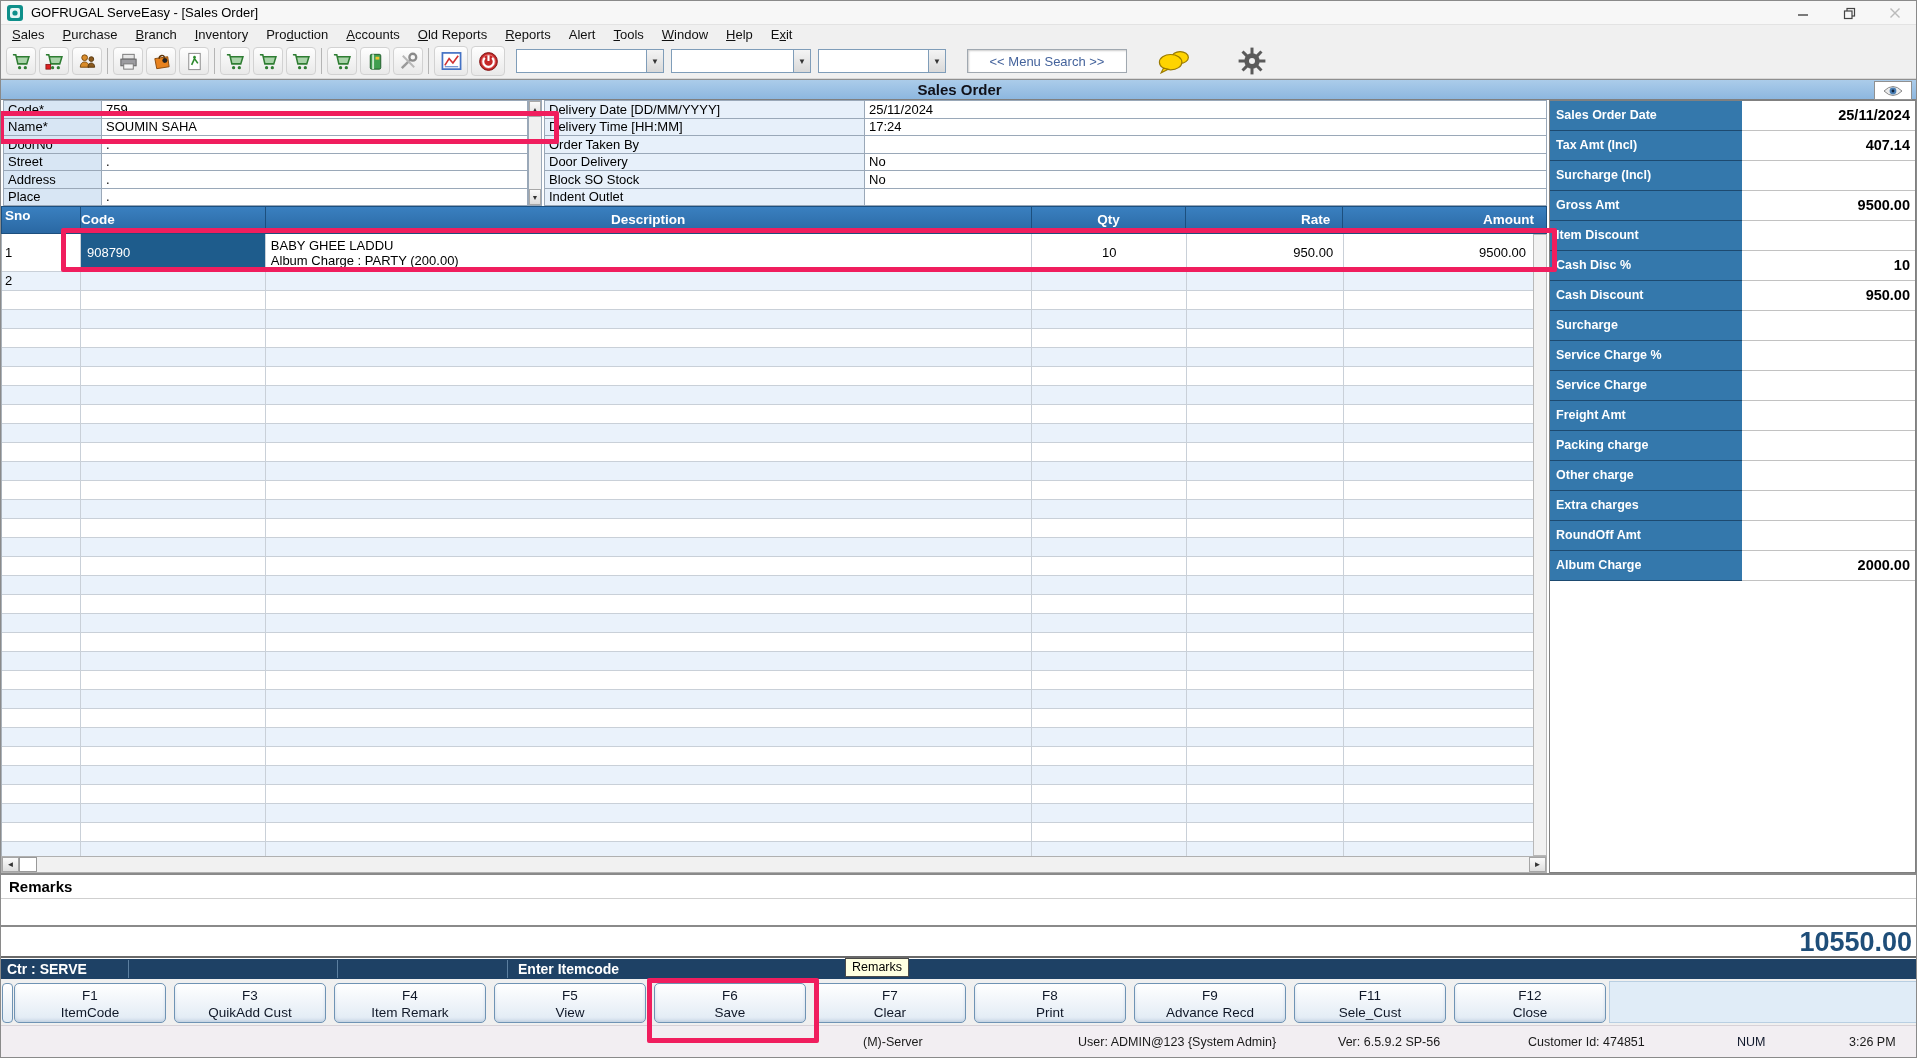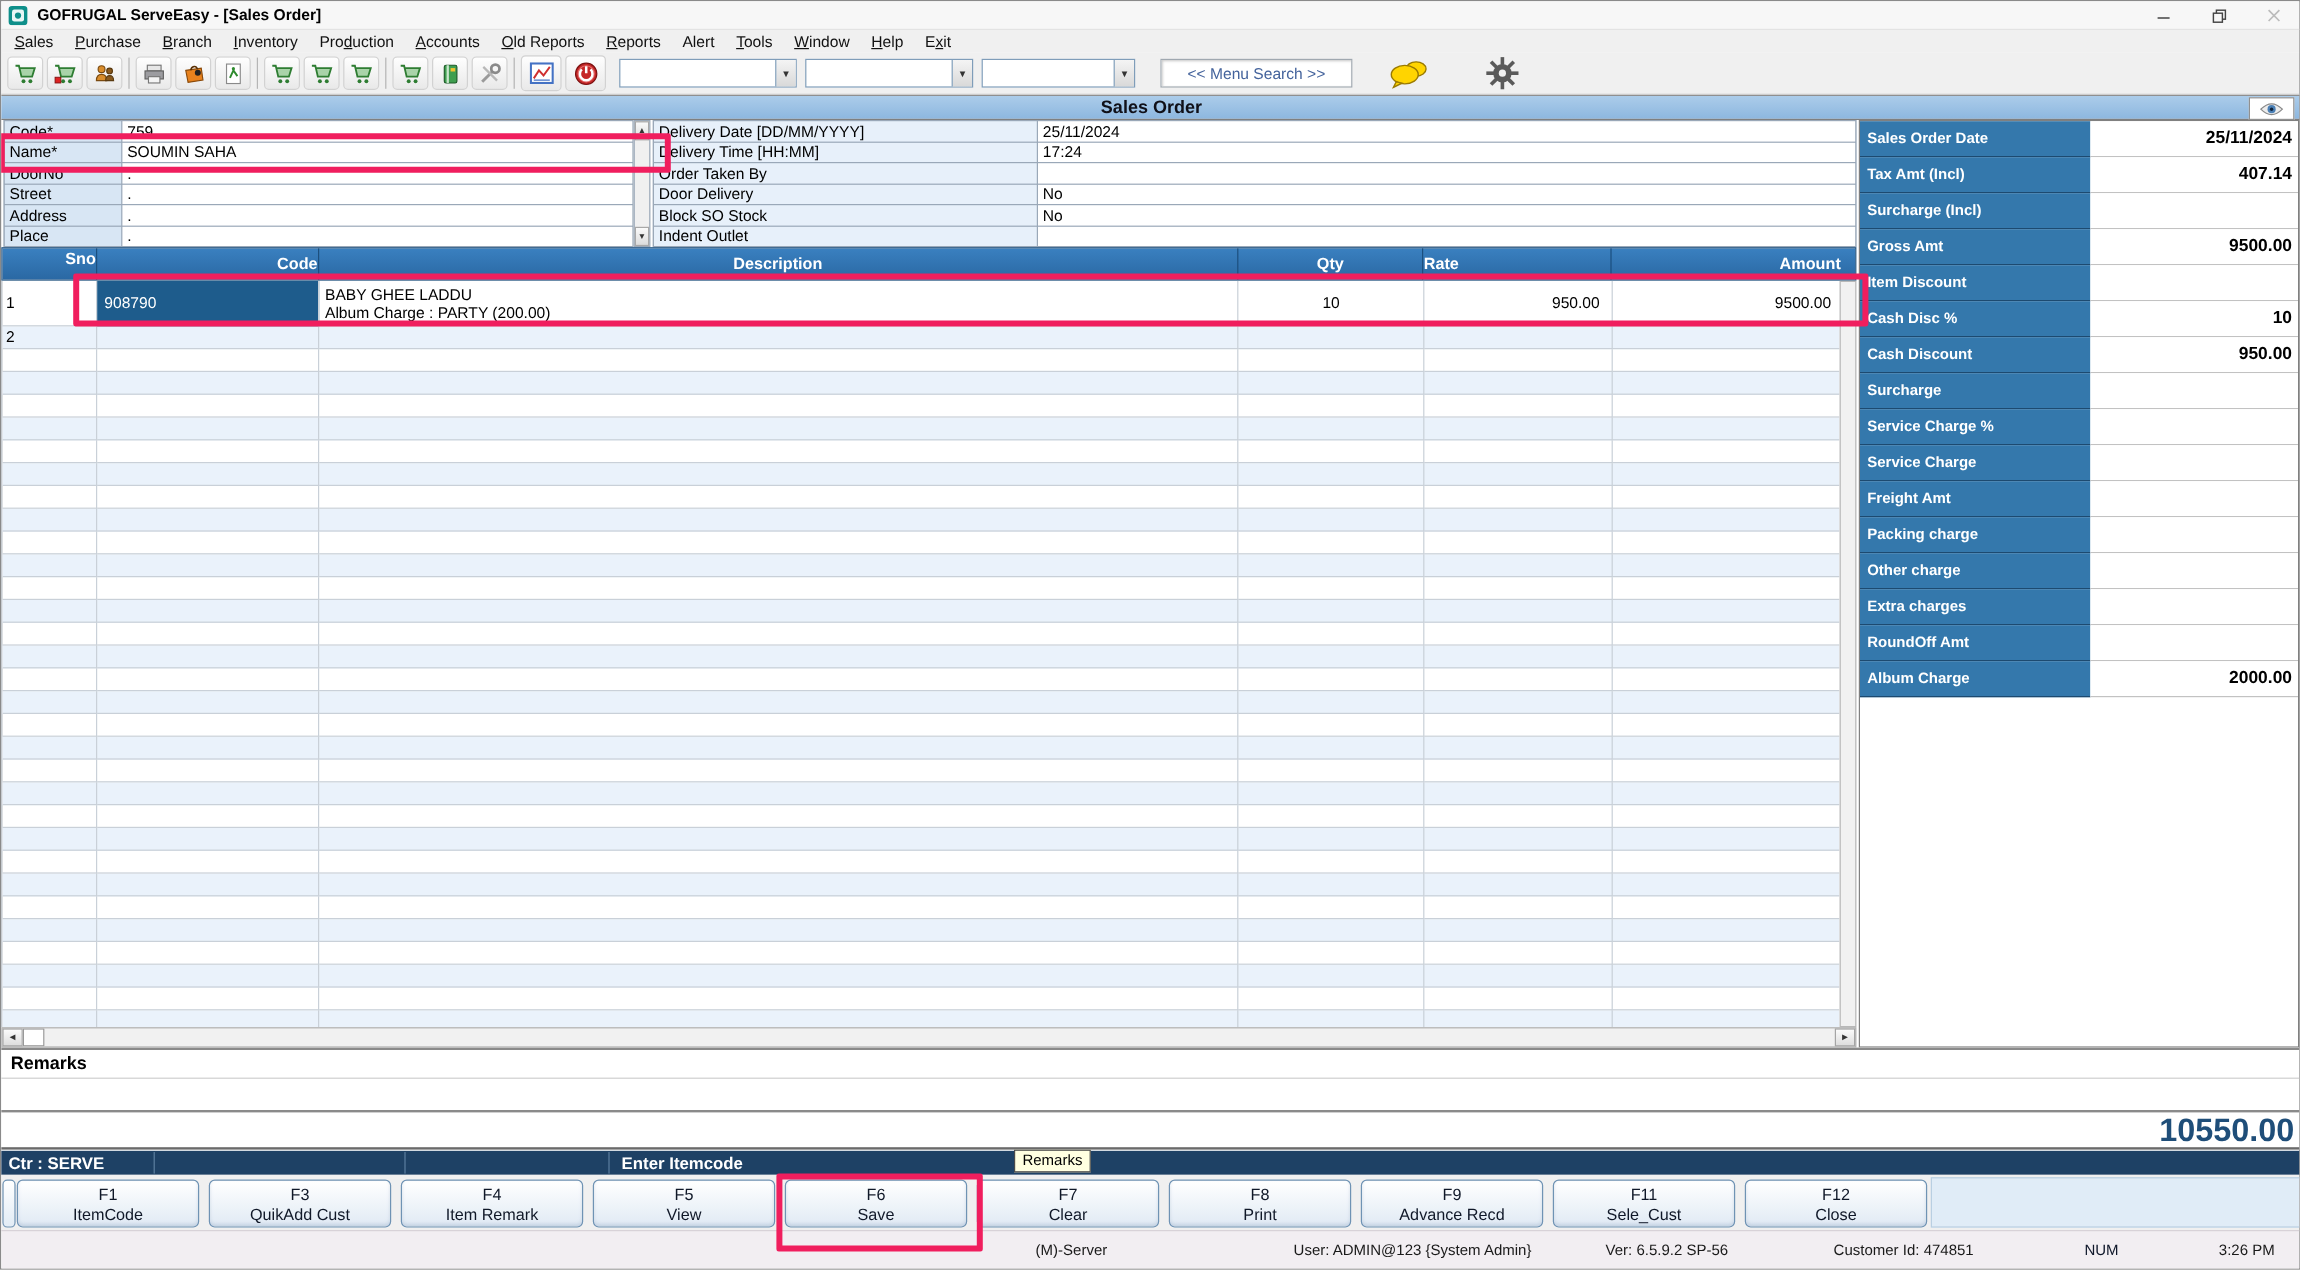--- a/index.html
+++ b/index.html
@@ -2,21 +2,21 @@
 <html><head>
 <meta charset="utf-8">
 <style>
   * { margin:0; padding:0; box-sizing:border-box; }
   body { font-family:"Liberation Sans", sans-serif; background:#c0c0c0; }
   #window { position:relative; width:1917px; height:1058px; background:#fff; overflow:hidden;
             border:1px solid #8a8a8a; font-family:"Liberation Sans", sans-serif; }
 
   
   .titlebar { position:absolute; left:0; top:0; width:1917px; height:24px; background:#f7f7f7;
-              display:flex; align-items:center; border-bottom:1px solid #e3e3e3;font-weight:bold; }
+              display:flex; align-items:center; border-bottom:1px solid #e3e3e3; }
   .titlebar .ttl { margin-left:8px; font-size:13px; color:#000; }
   .app-ic { width:16px; height:16px; margin-left:6px; }
   .win-controls { position:absolute; right:0; top:0; height:24px; display:flex; }
   .wc { width:46px; height:24px; display:flex; align-items:center; justify-content:center; }
 
   
   .menubar { position:absolute; left:0; top:24px; width:1917px; height:19px; background:#f0f0f0;
              display:flex; align-items:center; padding-left:2px; }
   .menu-item { padding:0 9px; font-size:13px; color:#111; height:19px; line-height:19px; }
   .accel { text-decoration:underline; }
@@ -63,21 +63,21 @@
                  border:1px solid #808080; }
   .sum-row { display:flex; height:30px; }
   .sum-label { width:192px; background:#3478ac; color:#fff; font-weight:bold; font-size:12.5px;
                padding-left:6px; line-height:29px; border-bottom:1px solid #1d4a70; white-space:nowrap; }
   .sum-value { flex:1; background:#fff; color:#000; font-weight:bold; font-size:14.5px; text-align:right;
                padding-right:5px; line-height:29px; border-bottom:1px solid #c2c2c2; }
 
   
   .grid-head { position:absolute; left:0; top:205px; width:1546px; height:28px; display:flex;
                background:linear-gradient(#3a80c0,#2a68a3); border:1px solid #1c4f7e; }
-  .gh { color:#fff; font-weight:bold; font-size:13.5px; text-align:right; line-height:26px;
+  .gh { color:#fff; font-weight:bold; font-size:13.5px; text-align:left; line-height:26px;
         border-right:1px solid #1c4f7e; }
   .grid-body { position:absolute; left:0; top:233px; width:1532px; height:622px; overflow:hidden;
                border-left:1px solid #aab2ba; background:#fff; }
   .grow { display:flex; height:19px; }
   .grow1 { height:38px; }
   .gc { border-right:1px solid #c9d0d8; border-bottom:1px solid #c9d0d8; font-size:13px; color:#000;
         overflow:hidden; white-space:nowrap; }
   .c0 { width:79px; padding-left:3px; line-height:18px; }
   .c1 { width:185px; }
   .c2 { width:767px; padding-left:5px; }
@@ -507,21 +507,21 @@
       <div class="sum-label">Album Charge</div>
       <div class="sum-value">2000.00</div>
     </div>
     </div>
 
   <div class="grid-head">
     <div class="gh c0">Sno</div>
     <div class="gh c1">Code</div>
     <div class="gh c2" style="padding-left:0;text-align:center">Description</div>
     <div class="gh c3">Qty</div>
-    <div class="gh c4" style="text-align:left;padding-right:0">Rate</div>
+    <div class="gh c4" style="text-align:right;padding-right:12px">Rate</div>
     <div class="gh c5" style="text-align:right;padding-right:12px;width:203px">Amount</div>
   </div>
 
   <div class="grid-body">
     <div class="grow grow1">
       <div class="gc c0">1</div>
       <div class="gc c1 code-sel">908790</div>
       <div class="gc c2">
         <span>BABY GHEE LADDU</span>
         <span>Album Charge : PARTY (200.00)</span>

